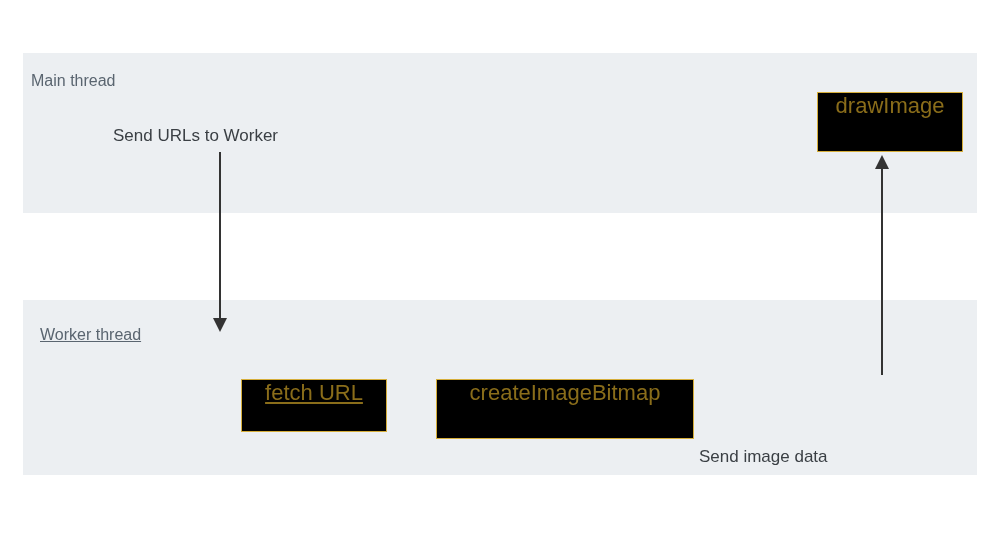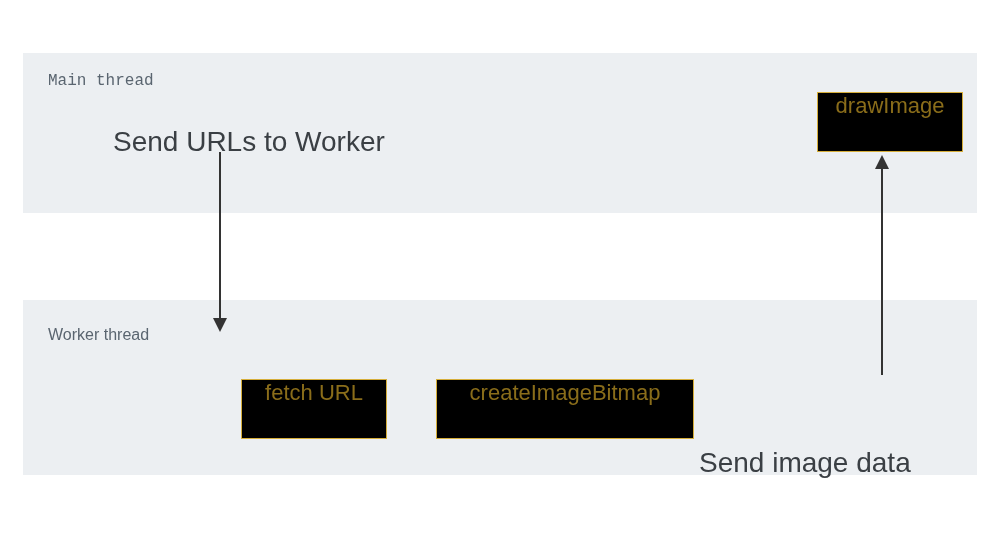--- a/index.html
+++ b/index.html
@@ -23,42 +23,42 @@
   }
   .panel-bottom {
     top: 300px;
     height: 175px;
   }
   .panel-label {
     position: absolute;
     font-size: 16px;
     color: #5a6570;
   }
-  .top-label { top: 72px; left: 48px; font-family: Liberation Mono, monospace; }
-  .bottom-label { top: 326px; left: 48px; }
+  .top-label { top: 72px; left: 31px; }
+  .bottom-label { top: 326px; left: 40px; text-decoration: underline; }
 
   .step-label {
     position: absolute;
-    font-size: 28px;
+    font-size: 17px;
     color: #3a3f44;
   }
   .send-urls-label { top: 126px; left: 113px; }
   .send-image-label { top: 399px; left: 699px; margin-top: 48px; }
 
   .box {
     position: absolute;
     background: #000000;
     border: 1px solid #d6ae3a;
     display: flex;
     justify-content: center;
     font-size: 22px;
     color: #8a6d1a;
   }
   .box-drawimage { top: 92px; left: 817px; width: 146px; height: 60px; }
-  .box-fetch { top: 379px; left: 241px; width: 146px; height: 60px; }
+  .box-fetch { top: 379px; left: 241px; width: 146px; height: 53px; text-decoration: underline; }
   .box-createbitmap { top: 379px; left: 412px; width: 258px; height: 60px; margin-left: 24px; }
 
   .arrow-svg {
     position: absolute;
     overflow: visible;
   }
   .arrow-down { top: 152px; left: 200px; width: 40px; height: 180px; }
   .arrow-up { top: 155px; left: 862px; width: 40px; height: 220px; }
 </style>
 </head>

